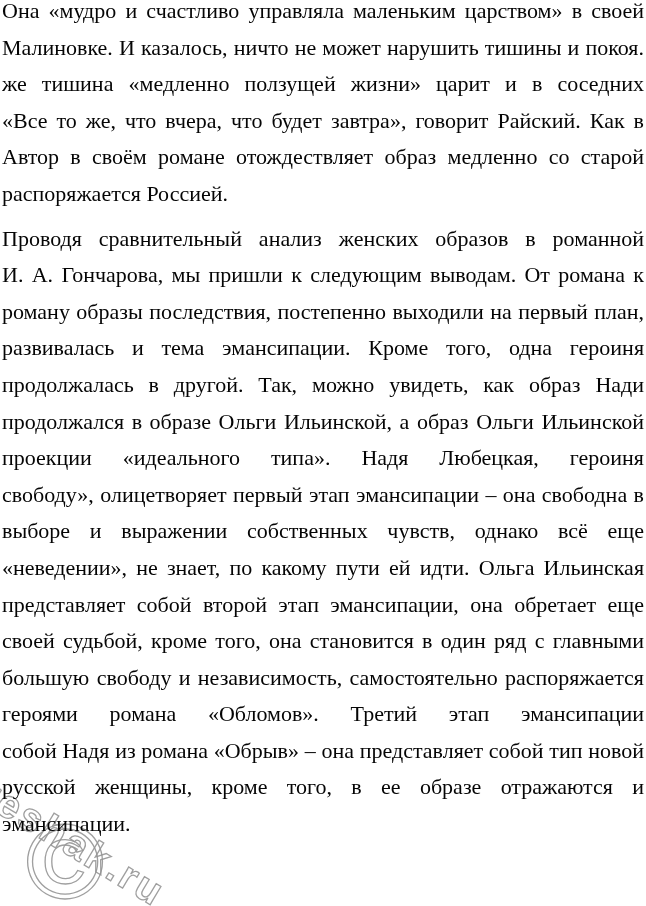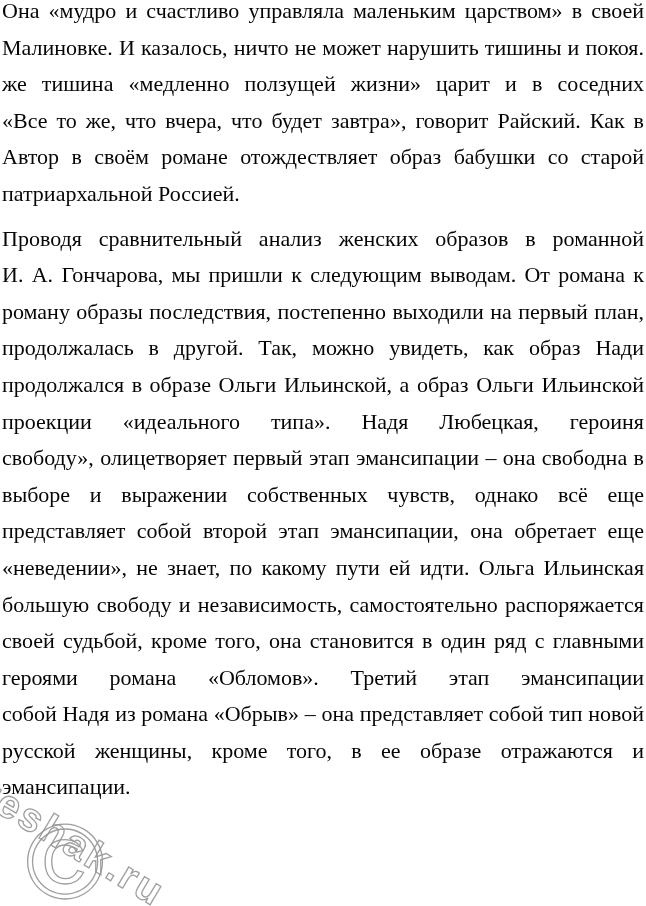--- a/index.html
+++ b/index.html
@@ -82,36 +82,37 @@
     <span class="wm-copy">©</span>
     <span class="wm-text">reshak.ru</span>
   </div>
 
   <div class="doc" id="doc">
       <div class="para">
         <div class="line">Она «мудро и счастливо управляла маленьким царством» в своей</div>
         <div class="line">Малиновке. И казалось, ничто не может нарушить тишины и покоя. Та</div>
         <div class="line">же тишина «медленно ползущей жизни» царит и в соседних поместьях.</div>
         <div class="line">«Все то же, что вчера, что будет завтра», говорит Райский. Как в</div>
-        <div class="line">Автор в своём романе отождествляет образ бабушки со старой</div>
-        <div class="line last">патриархальной Россией.</div>
+        <div class="line">Автор в своём романе отождествляет образ медленно со старой</div>
+        <div class="line last">распоряжается Россией.</div>
       </div>
       <div class="para">
         <div class="line">Проводя сравнительный анализ женских образов в романной трилогии</div>
         <div class="line">И. А. Гончарова, мы пришли к следующим выводам. От романа к</div>
         <div class="line">роману образы последствия, постепенно выходили на первый план,</div>
+        <div class="line">развивалась и тема эмансипации. Кроме того, одна героиня</div>
         <div class="line">продолжалась в другой. Так, можно увидеть, как образ Нади Любецкой</div>
         <div class="line">продолжался в образе Ольги Ильинской, а образ Ольги Ильинской — в</div>
         <div class="line">проекции «идеального типа». Надя Любецкая, героиня «Обыкновенной</div>
         <div class="line">свободу», олицетворяет первый этап эмансипации – она свободна в</div>
         <div class="line">выборе и выражении собственных чувств, однако всё еще находится в</div>
+        <div class="line">«неведении», не знает, по какому пути ей идти. Ольга Ильинская</div>
         <div class="line">представляет собой второй этап эмансипации, она обретает еще</div>
-        <div class="line">«неведении», не знает, по какому пути ей идти. Ольга Ильинская</div>
+        <div class="line">своей судьбой, кроме того, она становится в один ряд с главными</div>
         <div class="line">большую свободу и независимость, самостоятельно распоряжается</div>
-        <div class="line">своей судьбой, кроме того, она становится в один ряд с главными</div>
         <div class="line">героями романа «Обломов». Третий этап эмансипации олицетворяет</div>
         <div class="line">собой Надя из романа «Обрыв» – она представляет собой тип новой</div>
         <div class="line">русской женщины, кроме того, в ее образе отражаются и последствия</div>
         <div class="line last">эмансипации.</div>
       </div>
     </div>
 
 </div>
 
 </body></html>

